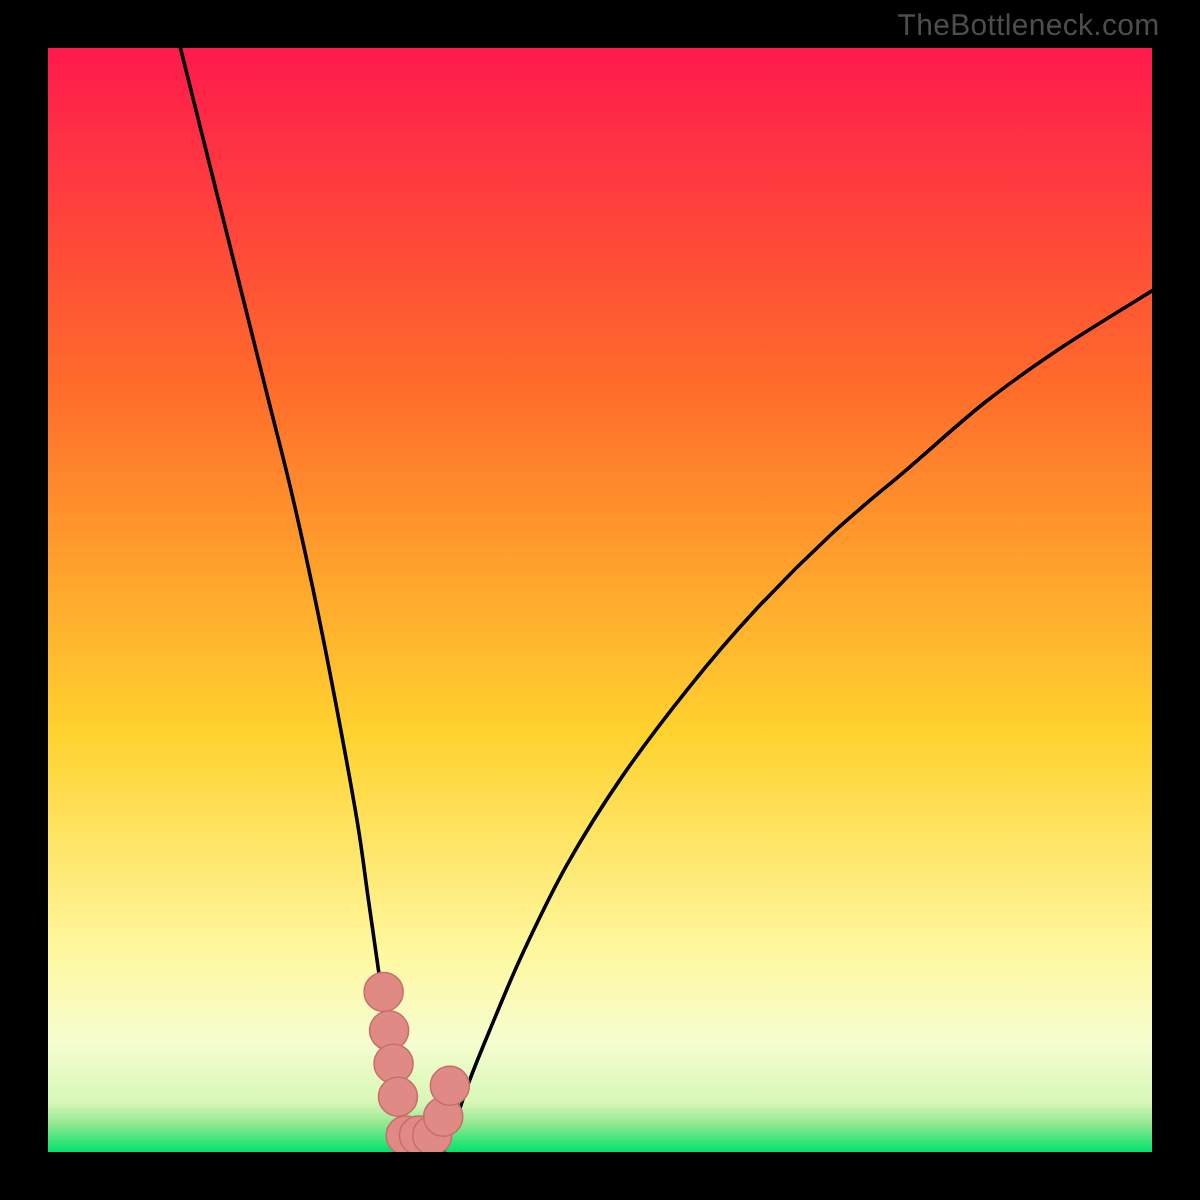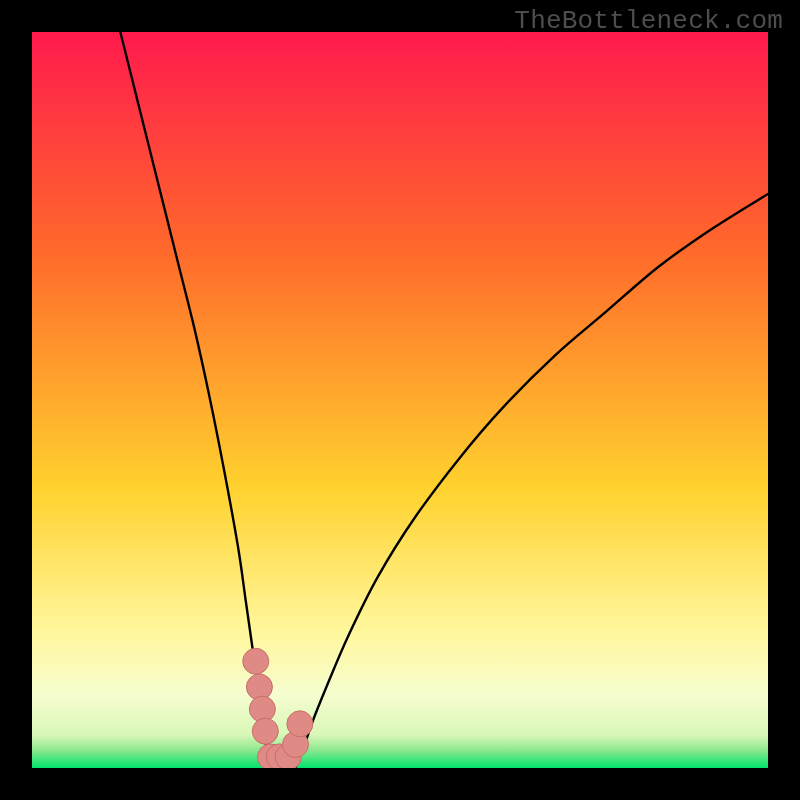--- a/index.html
+++ b/index.html
@@ -23,25 +23,24 @@
     position: absolute;
     left: 32px;
     top: 32px;
     width: 736px;
     height: 736px;
     overflow: hidden;
   }
   .watermark {
     position: absolute;
     top: 6px;
-    right: 17px;
+    right: 27px;
     color: #4d4d4d;
-    font-size: 26px;
+    font-size: 20px;
     letter-spacing: 0.2px;
-    font-family: Liberation Mono, monospace;
   }
   svg { display: block; }
 </style>
 </head>
 <body>
 
 <div class="frame">
   <div class="watermark">TheBottleneck.com</div>
   <div class="plot">
     <svg id="chart-svg" width="736" height="736" viewBox="0 0 736 736" preserveAspectRatio="none">

